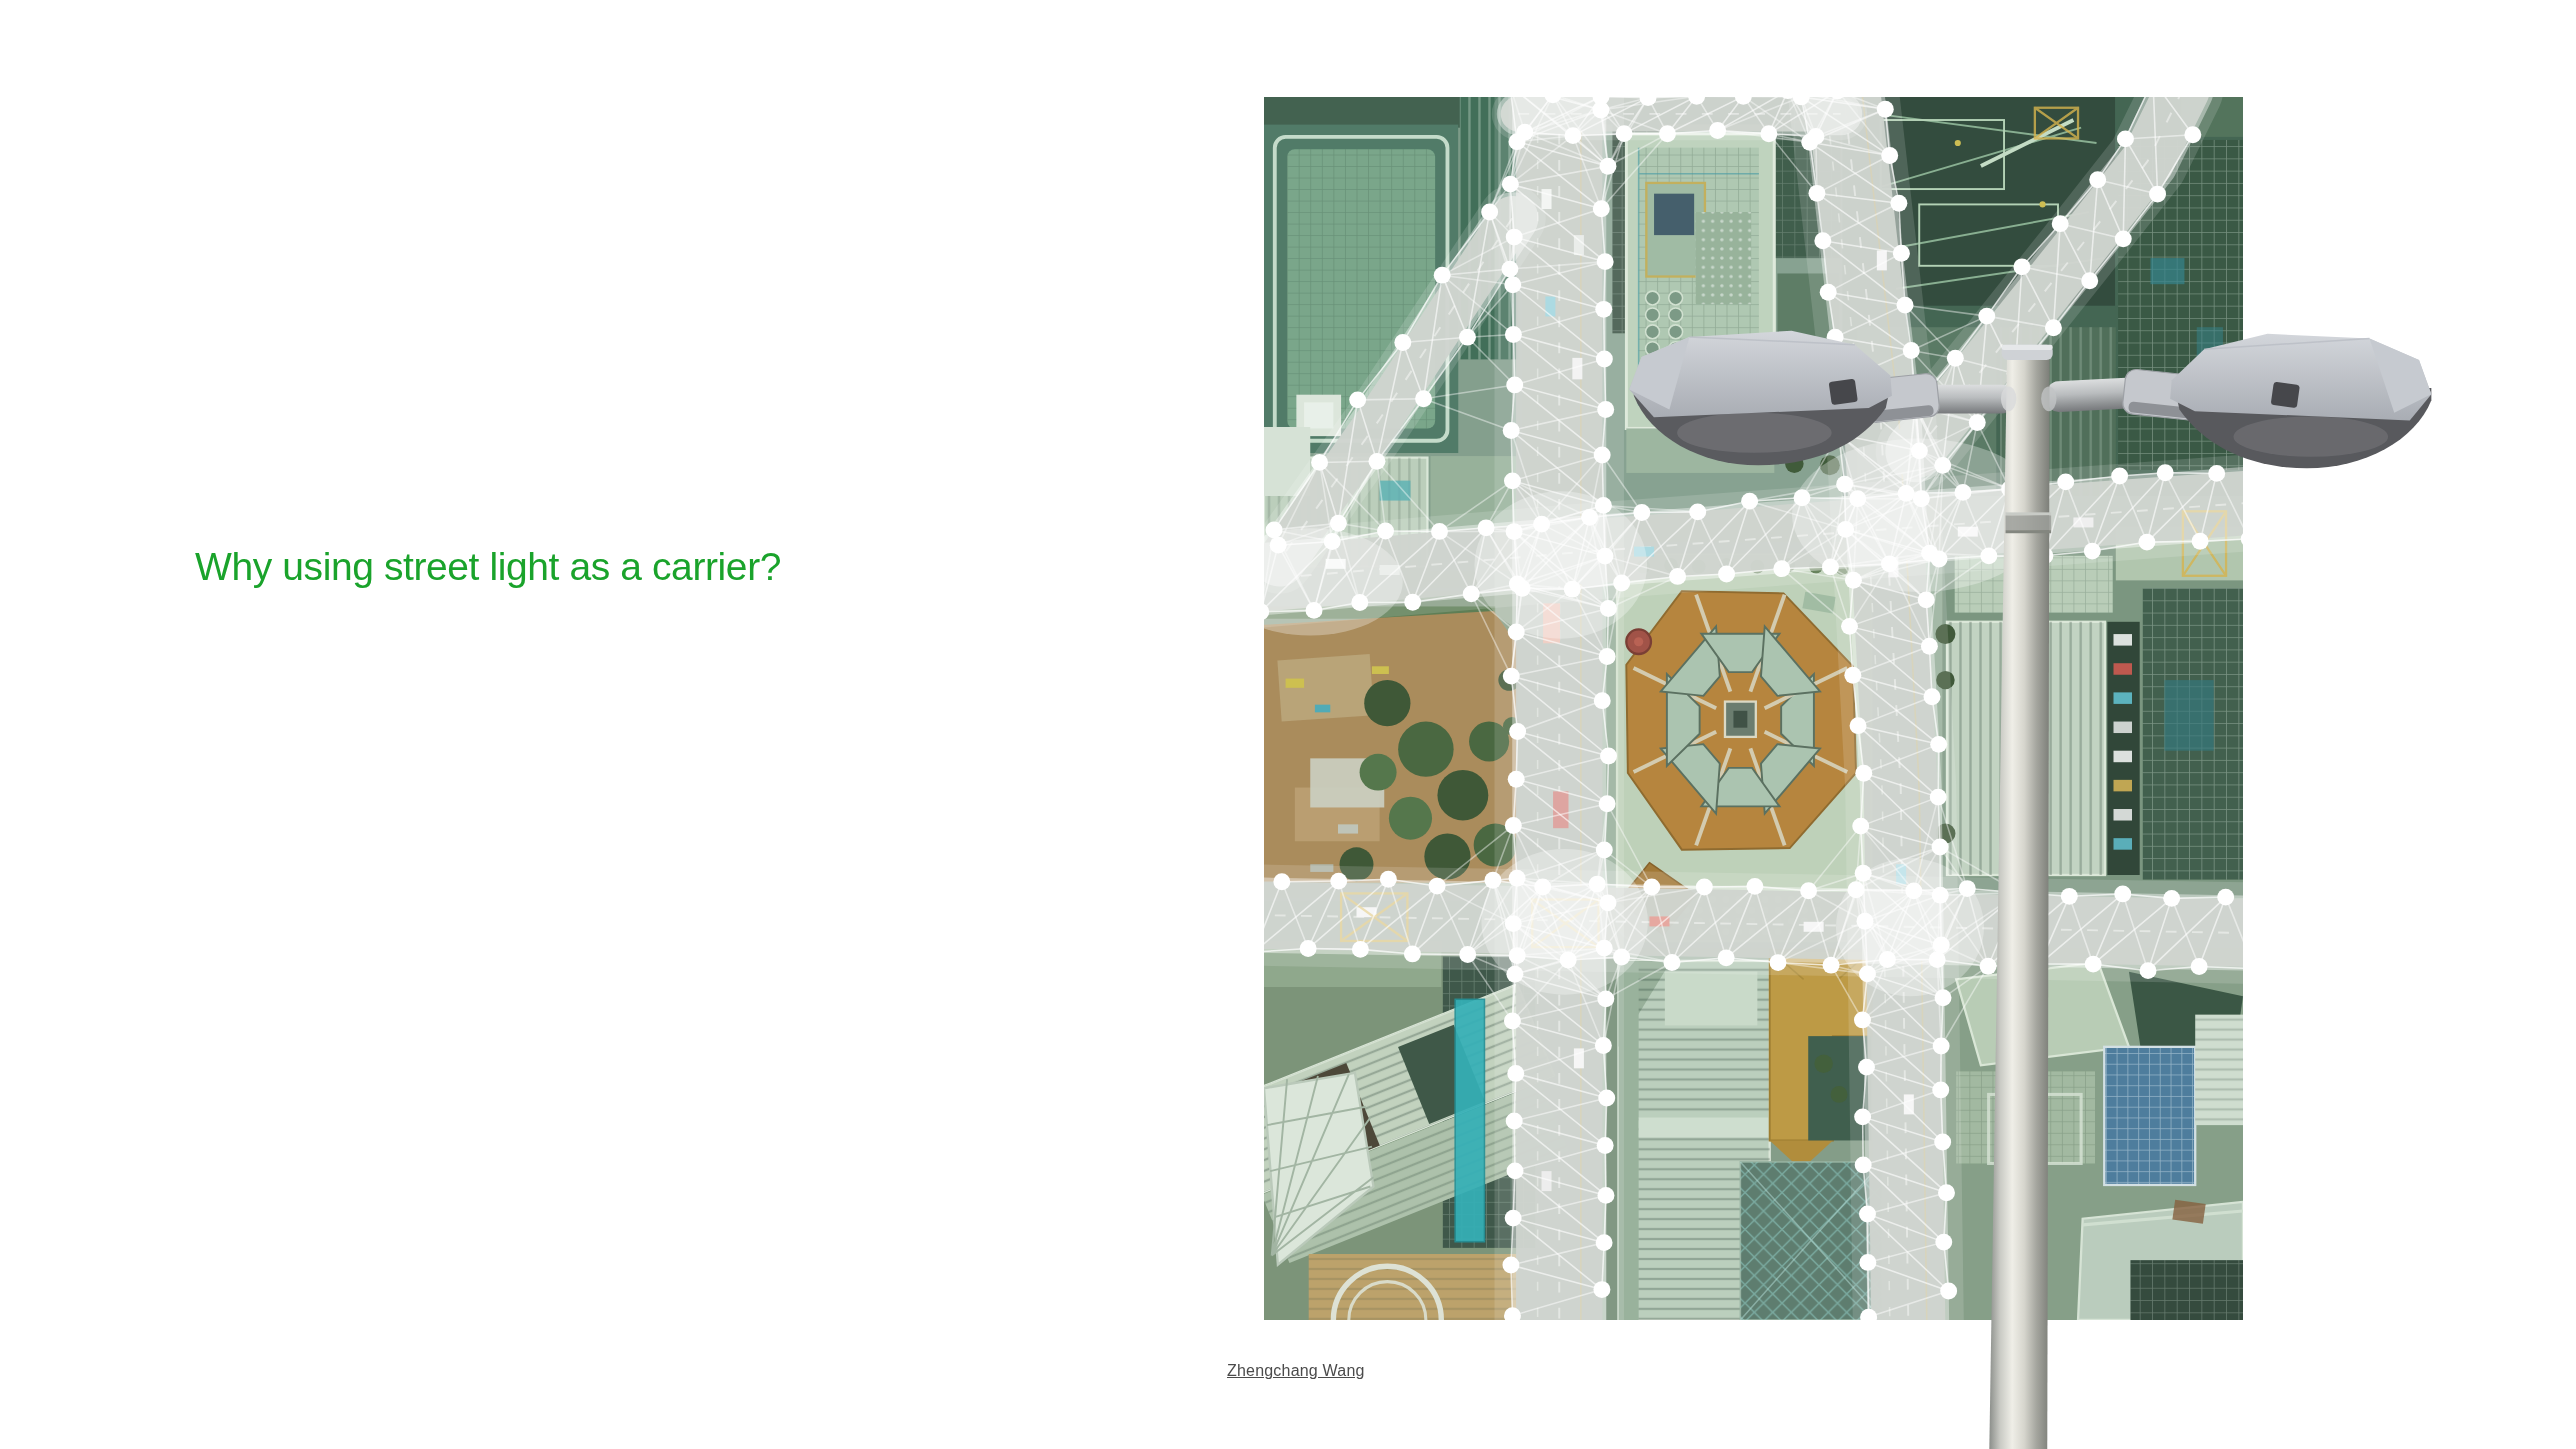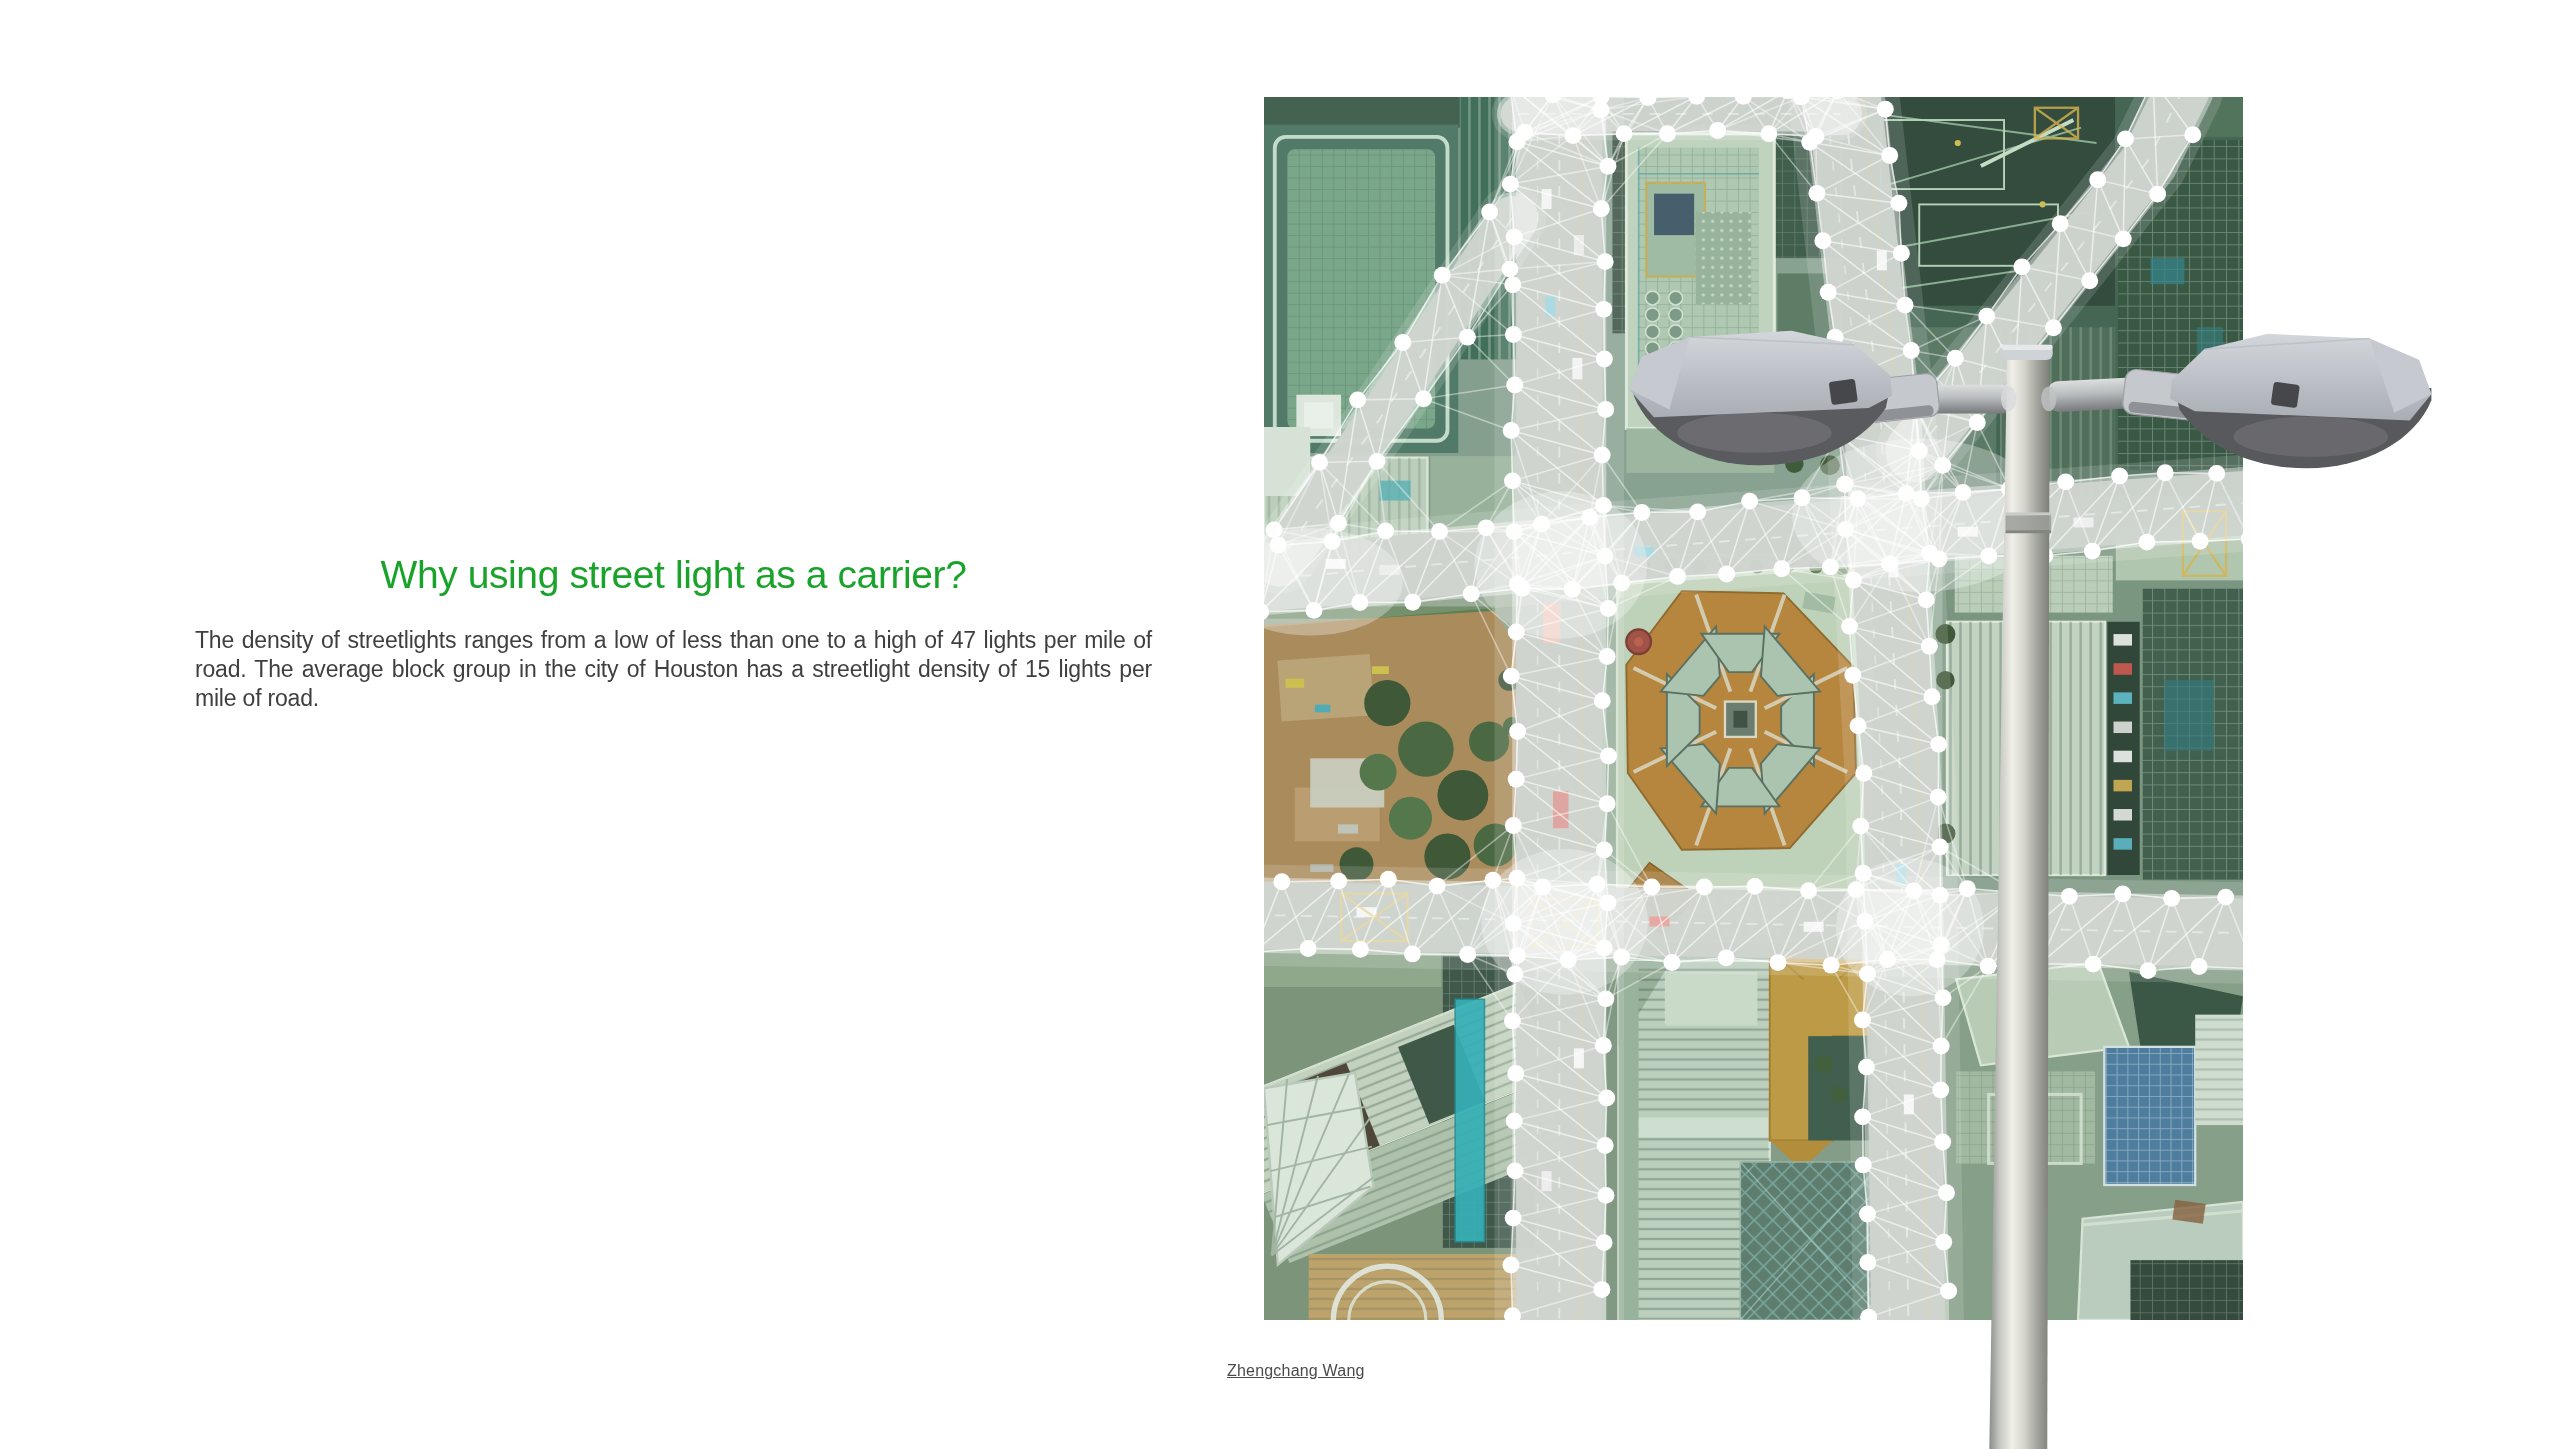--- a/index.html
+++ b/index.html
@@ -1,35 +1,34 @@
 <!DOCTYPE html>
 <html style="font-size:12.4px"><head>
 <meta charset="utf-8">
 <style>
   html,body{margin:0;padding:0;background:#ffffff;}
   #canvas{position:relative;width:2576px;height:1449px;background:#ffffff;overflow:hidden;
           font-family:"Liberation Sans", sans-serif;}
   .article{position:absolute;left:195px;top:541px;width:957px;}
-  .article h1{font-size:39px;font-weight:400;letter-spacing:-0.4px;margin:12px 0 29px 0;line-height:1.12;text-align:center;}
+  .article h1{font-size:39px;font-weight:400;letter-spacing:-0.4px;margin:4px 0 29px 0;line-height:1.12;}
   .article p{font-size:23px;line-height:29px;margin:0 0 31px 0;text-align:justify;
              letter-spacing:-0.2px;color:#3f3f3f;}
   .article p:last-child{margin-bottom:0;}
   .credit{position:absolute;left:1227px;top:1362px;font-size:16px;color:#4b4b4b;letter-spacing:0.2px;}
   .photo{position:absolute;left:1264px;top:97px;width:979px;height:1223px;}
   .photo svg{display:block;width:100%;height:100%;}
   .lamp-overlay{position:absolute;left:0;top:0;width:2576px;height:1449px;pointer-events:none;}
 </style>
 </head>
 <body>
 
 <div id="canvas">
 
   <div class="article">
     <h1 style="color: rgb(26, 163, 43);">Why using street light as a carrier?</h1>
-    <p style="color: rgb(63, 63, 63);">The density of streetlights ranges from a low of less than one to a high of 47 lights per mile of road. The average block group in the city of Houston has a streetlight density of 15 lights per mile of road.</p>
   </div>
 
   <div class="photo">
     <svg id="photoSvg" viewBox="0 0 1270 1594" preserveAspectRatio="none">
       <defs>
         <pattern id="pgl" width="16" height="16" patternUnits="userSpaceOnUse">
           <path d="M0,0H16M0,0V16" stroke="rgba(225,240,228,0.38)" stroke-width="2" fill="none"></path>
         </pattern>
         <pattern id="pgd" width="15" height="15" patternUnits="userSpaceOnUse">
           <path d="M0,0H15M0,0V15" stroke="rgba(35,60,45,0.22)" stroke-width="2" fill="none"></path>

